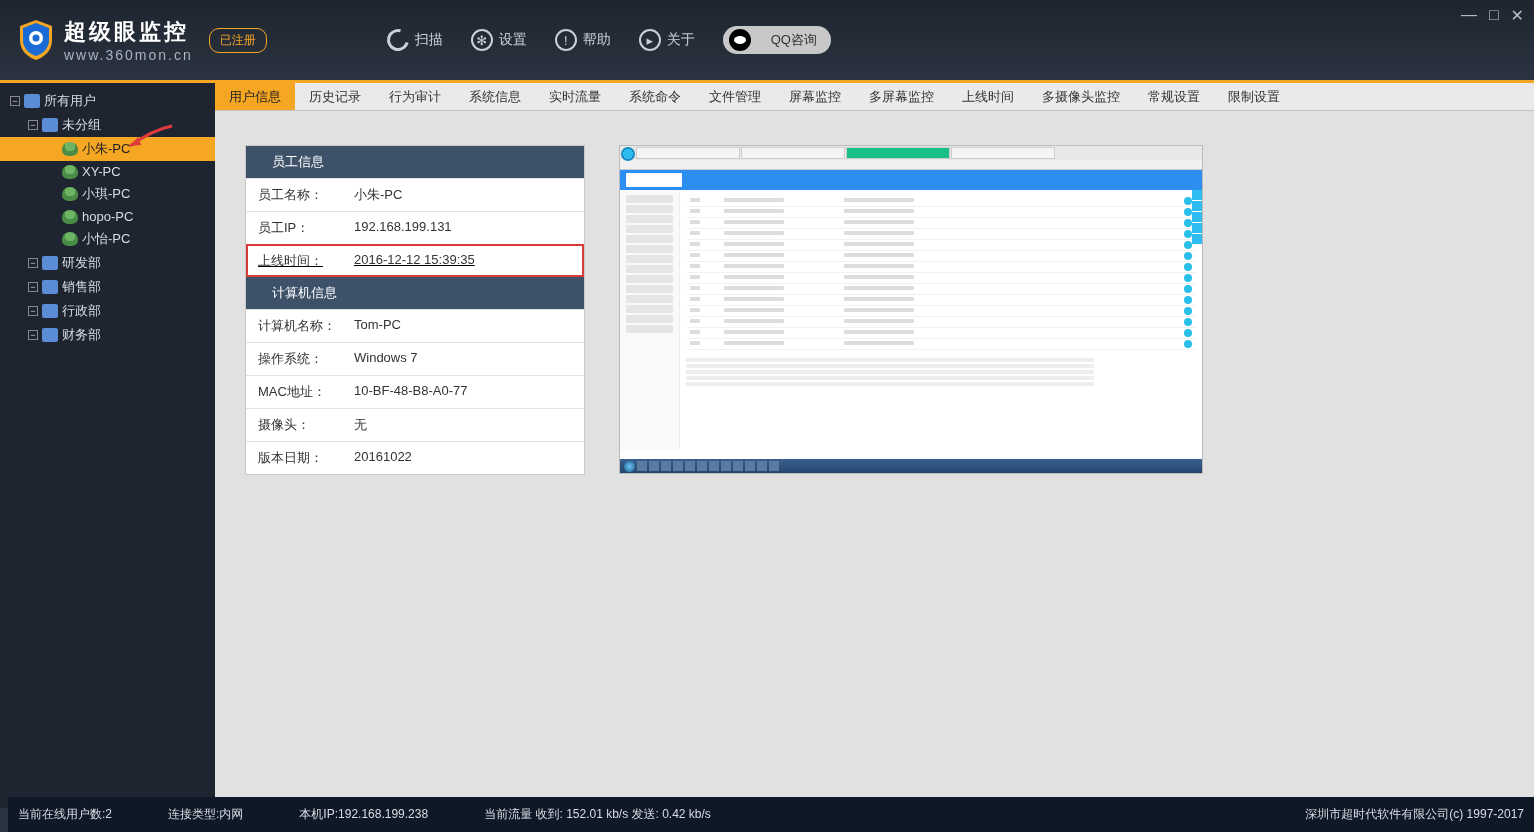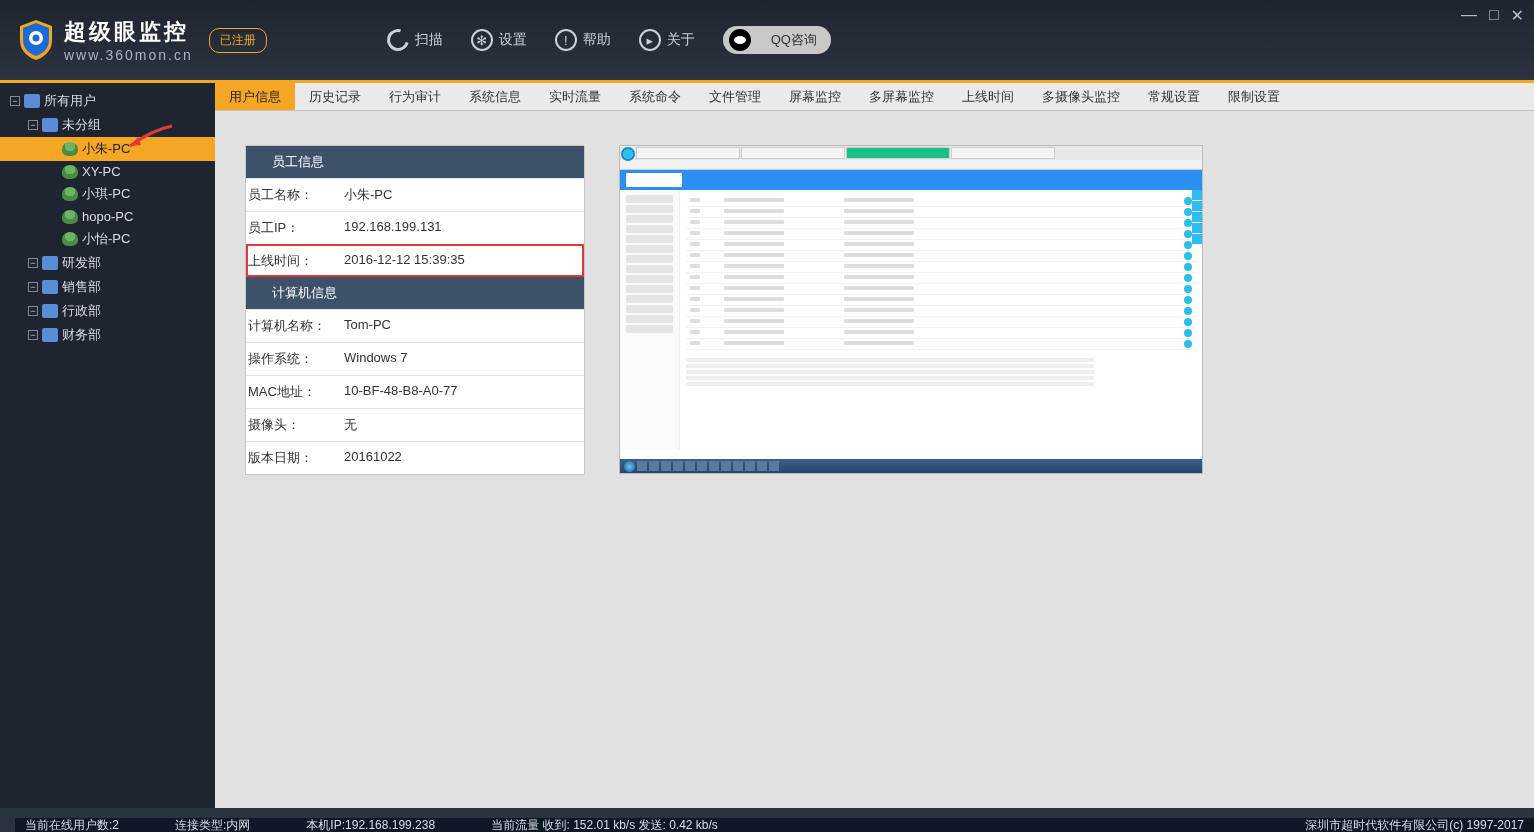--- a/index.html
+++ b/index.html
@@ -40,24 +40,24 @@
 
 .arrow-annot { position:absolute; left:124px; top:122px; width:50px; height:30px; pointer-events:none; }
 
 .main { flex:1; background:#e1e1e1; display:flex; flex-direction:column; }
 .tabs { height:28px; background:#eaeaea; border-bottom:1px solid #c4c4c4; display:flex; font-size:13px; }
 .tab { padding:0 14px; line-height:28px; cursor:pointer; color:#333; }
 .tab.active { background:#f5a623; color:#222; }
 .content { flex:1; padding:34px 30px; display:flex; gap:34px; align-items:flex-start; overflow:auto;}
 .info-card { width:340px; border:1px solid #c8c8c8; background:#fff; font-size:13px; }
 .card-hdr { background:#3d5269; color:#fff; padding:7px 26px; font-size:13px; }
-.card-row { display:flex; padding:7px 2px; border-top:1px solid #e4e4e4; }
+.card-row { display:flex; padding:7px 12px; border-top:1px solid #e4e4e4; }
 .card-row .k { width:96px; color:#333; }
 .card-row .v { color:#333; }
-.card-row.hi { outline:2px solid #d93a3a; outline-offset:-2px; }
+.card-row.hi { outline:2px solid #d93a3a; outline-offset:-2px;text-decoration:underline; }
 
 .shot { width:584px; height:329px; border:1px solid #bbb; background:#fff; position:relative; overflow:hidden; font-size:7px; }
 .shot .brow-top { height:14px; background:#e8e8e8; display:flex;}
 .shot .brow-top .ie { width:14px; height:14px; background:radial-gradient(circle,#2dbdf0 50%,#1a8cc4 52%); border-radius:50%; margin:1px;}
 .shot .brow-top .btab { flex:0 0 104px; border:1px solid #ccc; height:12px; margin:1px 1px 0 0; background:#f4f4f4;}
 .shot .brow-top .btab.g { background:#19c085;}
 .shot .addr { height:10px; background:#f0f0f0; border-bottom:1px solid #ccc;}
 .shot .bd-top { height:20px; background:#2a8ff0; display:flex; align-items:center; }
 .shot .bd-top .lg { width:56px; height:14px; background:#fff; margin:0 6px; border-radius:1px;}
 .shot .bd-body { display:flex; height:260px; }
@@ -72,21 +72,21 @@
 .shot .bd-main .row .ci{width:8px;height:8px;background:#2abfe8;border-radius:50%;margin:1px 0 0 auto;margin-right:4px;}
 .shot .bd-main .txt { margin-top:8px;}
 .shot .bd-main .txt div { height:4px; background:#eee; margin:2px 0; width:80%;}
 .shot .taskbar { position:absolute; bottom:0; left:0; right:0; height:14px; background:linear-gradient(#3a6090,#25456c); display:flex; align-items:center; padding:0 4px; gap:2px;}
 .shot .taskbar .orb { width:11px;height:11px;background:radial-gradient(circle,#6ec2f0,#1a5e8e);border-radius:50%;}
 .shot .taskbar .tb { width:10px;height:10px;background:#5a7aa0;}
 .shot .rightstrip { position:absolute; right:0; top:44px; width:10px; }
 .shot .rightstrip div { width:10px;height:10px;background:#2dbdf0;margin-bottom:1px;}
 
 
-.status { position:absolute; bottom:0; left:15px; right:0; height:14px; background:#0f1826; color:#d8dde4; font-size:12px; display:flex; align-items:center; padding:0 10px; }
+.status { position:absolute; bottom:0; left:8px; right:0; height:35px; background:#0f1826; color:#d8dde4; font-size:12px; display:flex; align-items:center; padding:0 10px; }
 .status .seg { margin-right:56px; white-space:nowrap; }
 .status .right { margin-left:auto; }
 </style>
 </head>
 <body>
 
 <div class="titlebar">
   <div class="logo-area">
     <svg class="logo-shield" viewBox="0 0 40 44">
       <path d="M20 2 L36 8 L36 22 Q36 36 20 42 Q4 36 4 22 L4 8 Z" fill="#f5a623"></path>

